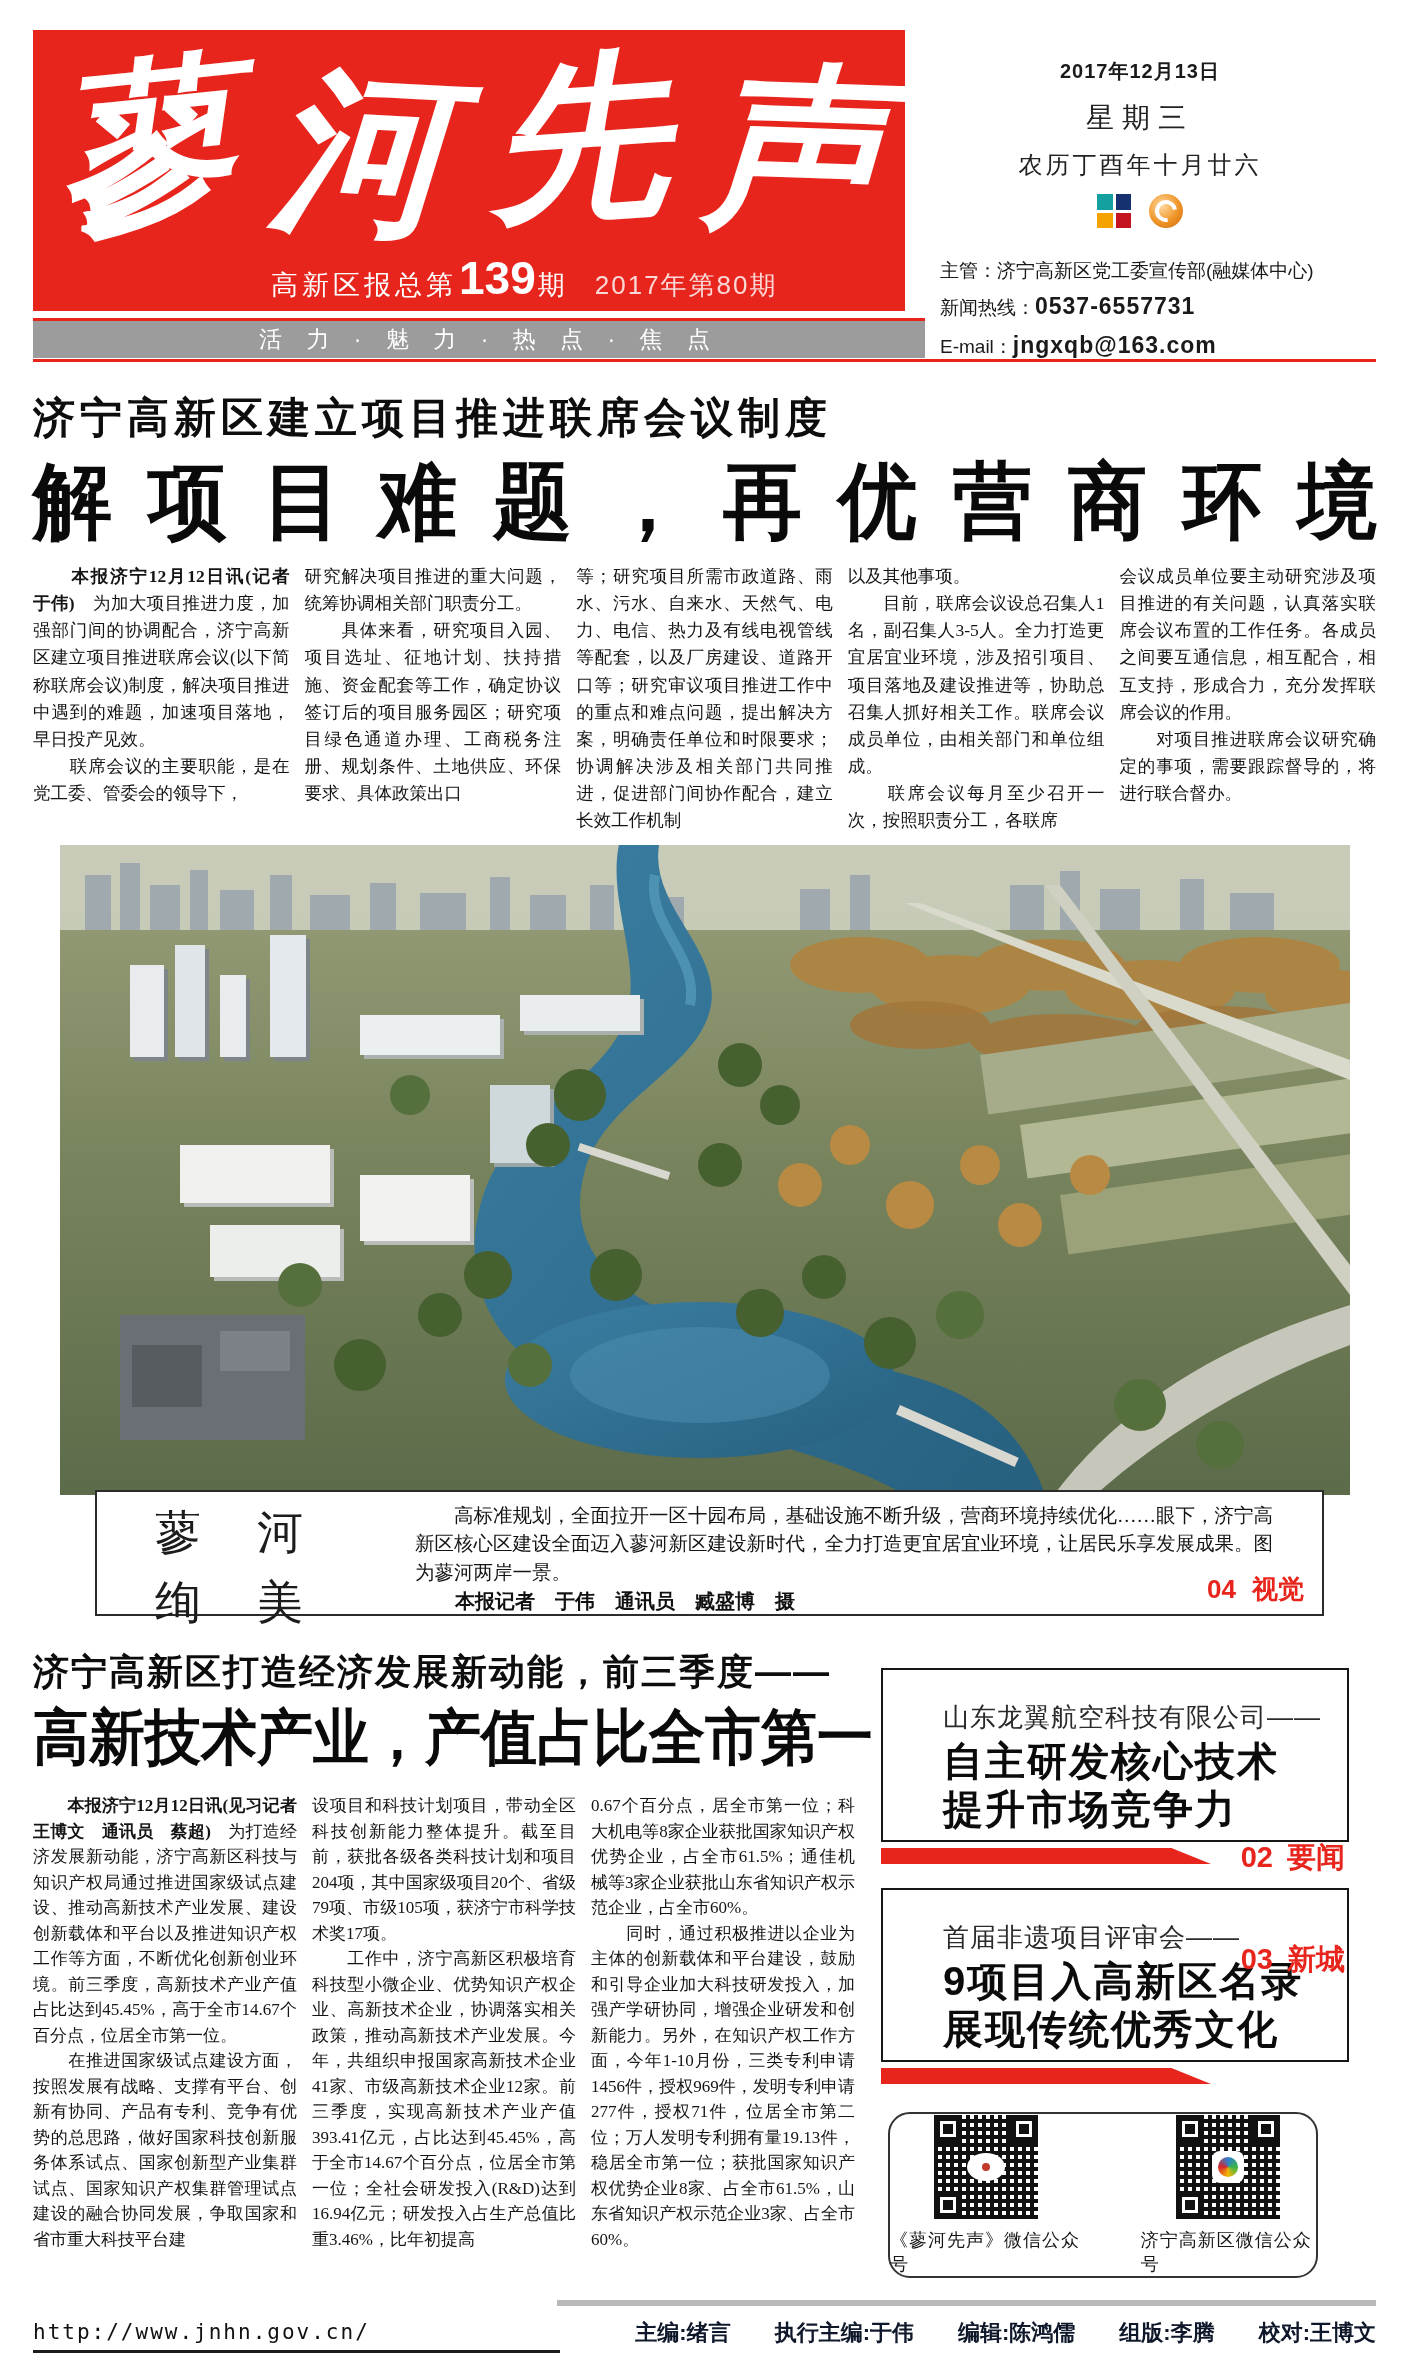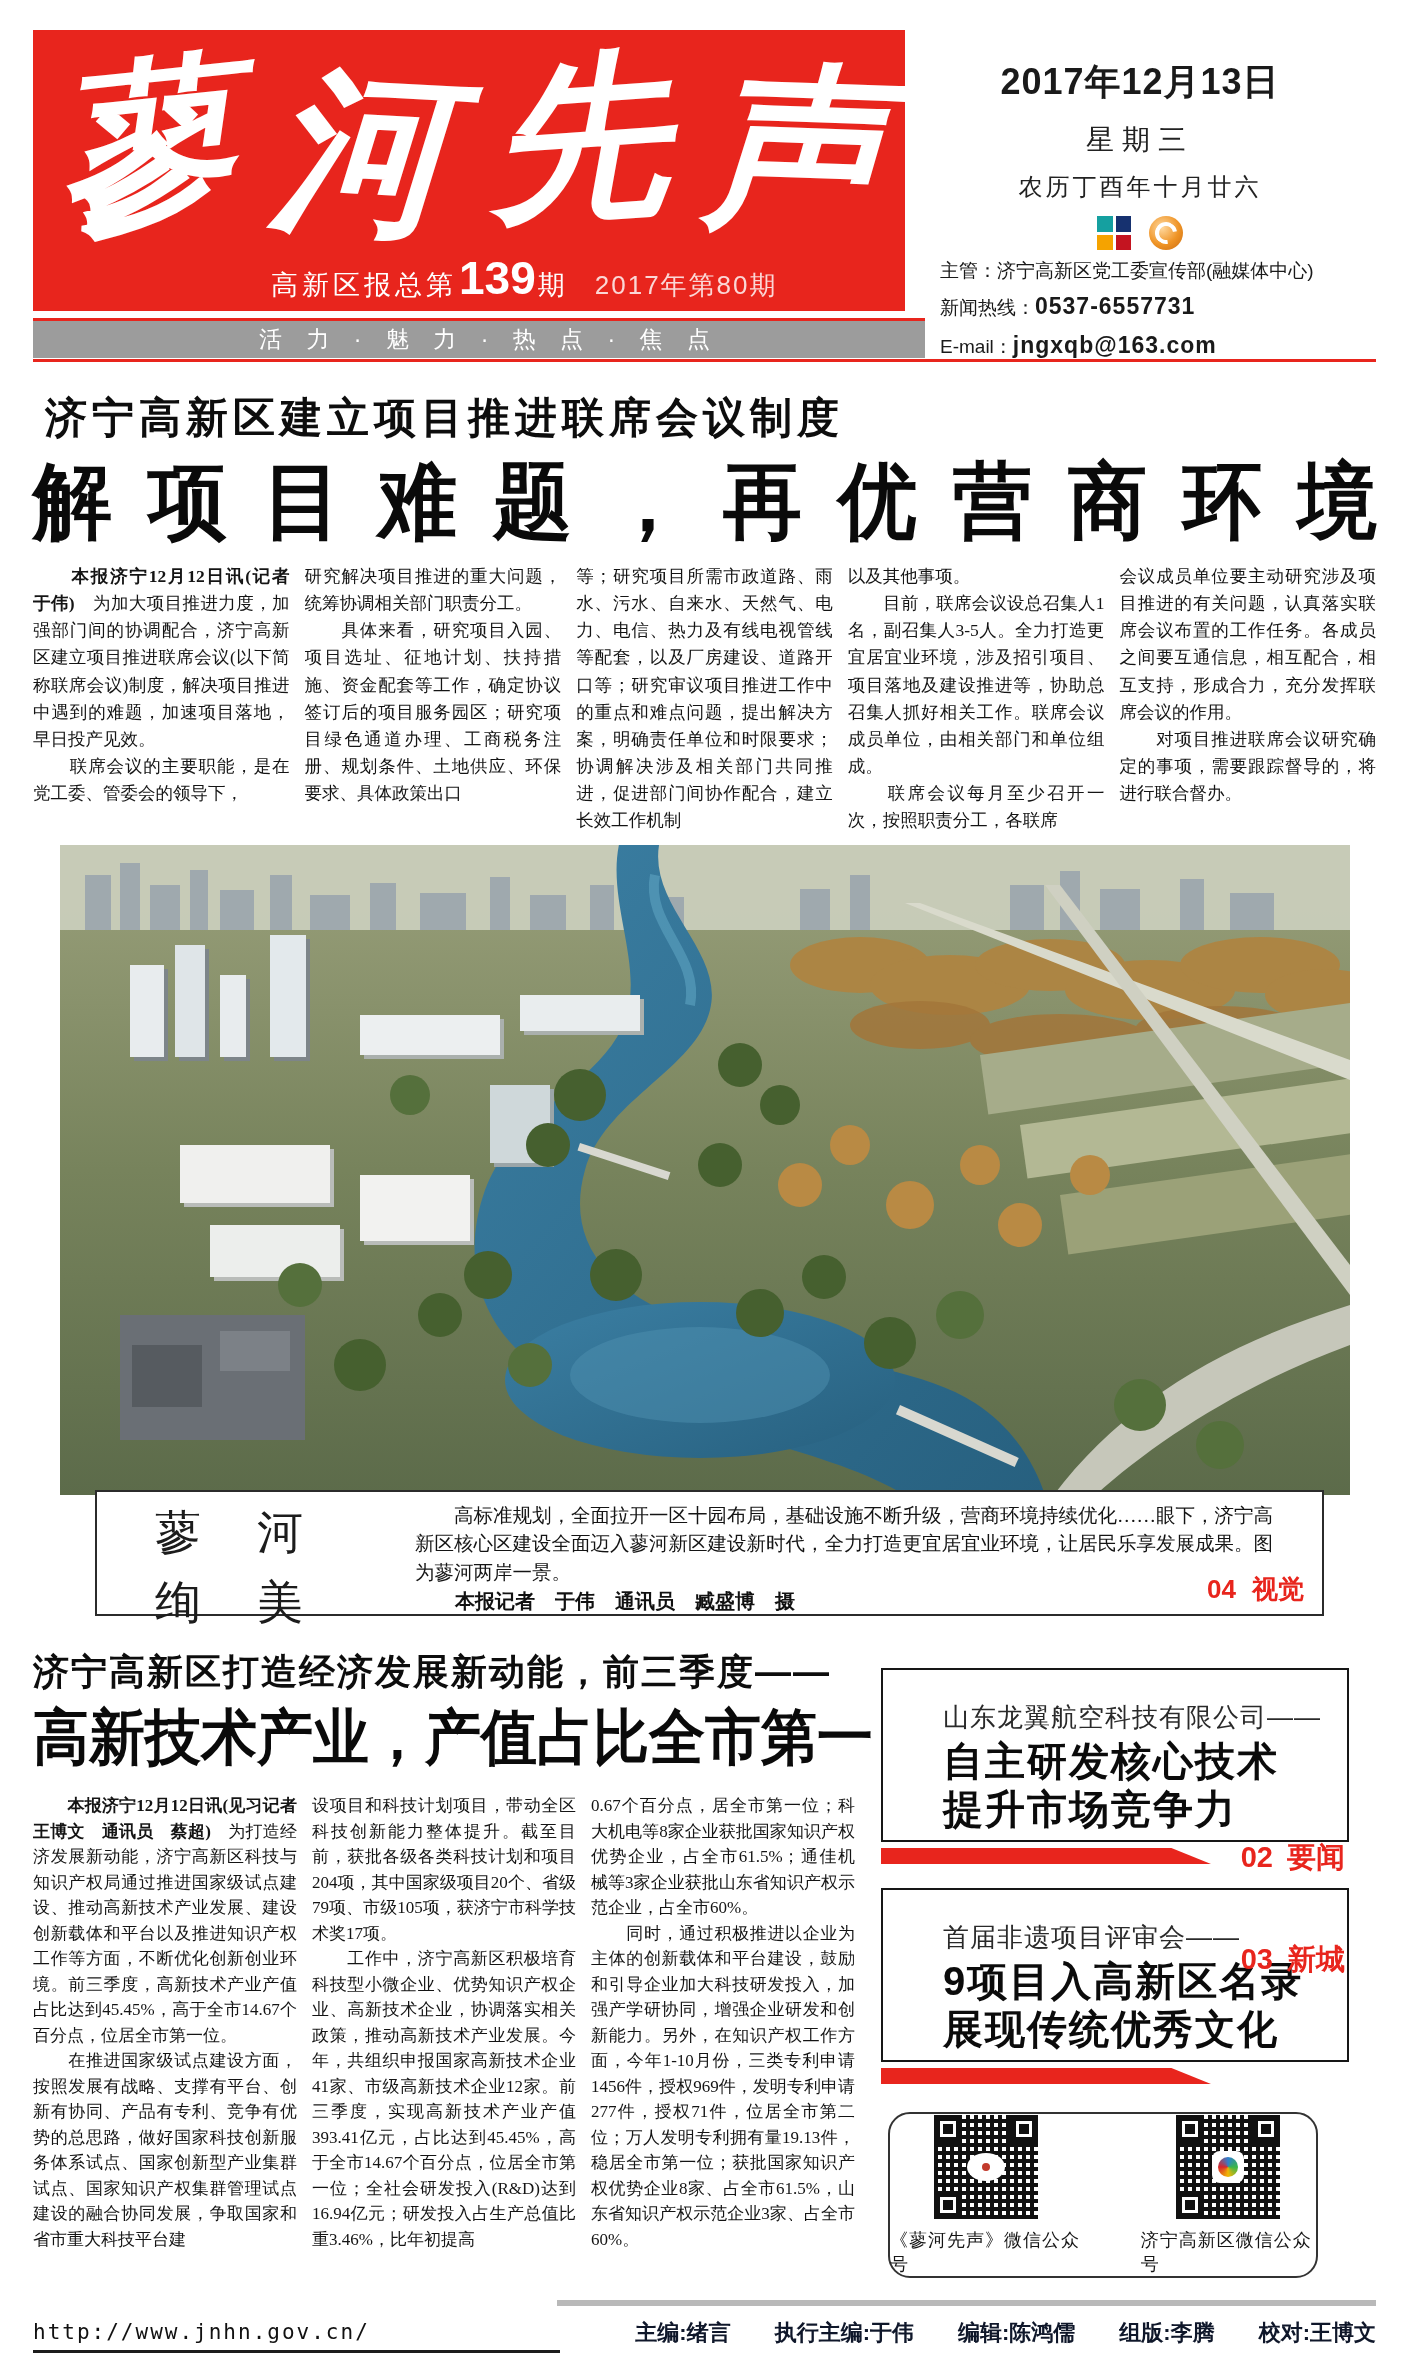--- a/index.html
+++ b/index.html
@@ -18,21 +18,21 @@
   .mchar.c2{transform:rotate(-4deg);}
   .mchar.c3{transform:rotate(2deg) translateY(10px);}
   .issue-line{position:absolute;left:238px;bottom:8px;color:#fff;white-space:nowrap;
       display:flex;align-items:baseline;}
   .issue-prefix,.issue-suffix{font-size:27px;letter-spacing:4px;}
   .issue-number{font-size:46px;font-weight:bold;line-height:1;margin:0 2px;}
   .issue-volume{font-size:26px;margin-left:26px;color:rgba(255,255,255,.82);letter-spacing:2px;}
 
   
   .dateblock{left:905px;top:58px;width:470px;text-align:center;}
-  .date1{font-size:36px;font-weight:bold;letter-spacing:1px;color:#1a1a1a;}
+  .date1{font-size:20px;font-weight:bold;letter-spacing:1px;color:#1a1a1a;}
   .date2{font-size:28px;margin-top:14px;letter-spacing:8px;color:#222;}
   .date3{font-size:24px;margin-top:12px;letter-spacing:3px;color:#222;}
   .logo-row{margin-top:13px;display:flex;justify-content:center;gap:18px;align-items:center;}
   .sq-logo{width:34px;height:34px;display:grid;grid-template-columns:1fr 1fr;grid-template-rows:1fr 1fr;
       gap:3px;background:#fff;}
   .sq-logo i{display:block;}
   .sq-logo i:nth-child(1){background:#15a0a0;}
   .sq-logo i:nth-child(2){background:#16316f;}
   .sq-logo i:nth-child(3){background:#f5a300;}
   .sq-logo i:nth-child(4){background:#c41420;}
@@ -44,21 +44,21 @@
   .contact{left:940px;top:256px;width:445px;font-size:19px;line-height:1.6;color:#1a1a1a;white-space:nowrap;}
   .contact .row{margin-bottom:2px;}
   .contact b{font-size:23px;letter-spacing:1px;}
 
   
   .slogan-bar{left:33px;top:318px;width:872px;height:37px;background:#9c9c9c;border-top:3px solid #e8251d;
       color:#fff;font-size:23px;letter-spacing:9px;display:flex;align-items:center;justify-content:center;padding-left:20px;}
   .red-rule{left:33px;top:359px;width:1343px;height:3px;background:#e8251d;}
 
   
-  .a1-kicker{left:33px;top:390px;width:1343px;font-size:42px;font-weight:bold;letter-spacing:5px;color:#0d0d0d;margin-left:12px;}
+  .a1-kicker{left:33px;top:390px;width:1343px;font-size:42px;font-weight:bold;letter-spacing:5px;color:#0d0d0d;}
   .a1-headline{left:33px;top:446px;width:1343px;font-size:79px;font-weight:900;color:#0a0a0a;
       text-align:justify;text-align-last:justify;transform:scaleY(1.06);transform-origin:top left;white-space:nowrap;
       letter-spacing:-1px;}
   .a1-cols{left:33px;top:563px;width:1343px;height:274px;display:flex;gap:15px;overflow:hidden;}
   .newscol{flex:1;font-family:"Liberation Serif","DejaVu Serif",serif;font-size:17.5px;line-height:1.55;
       text-align:justify;white-space:pre-line;color:#141414;overflow:hidden;}
   .newscol .lead{font-weight:bold;}
 
   
   .photo{left:60px;top:845px;width:1290px;height:650px;overflow:hidden;}

